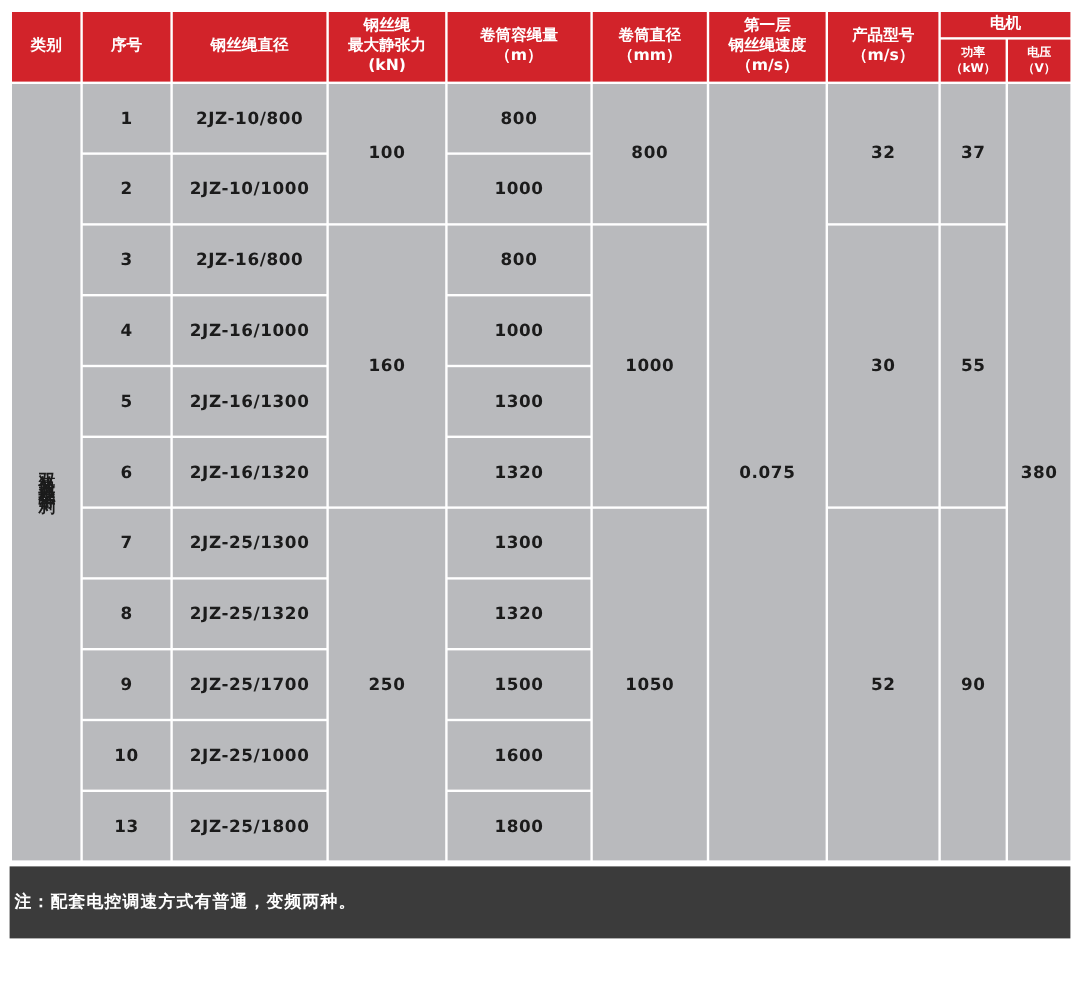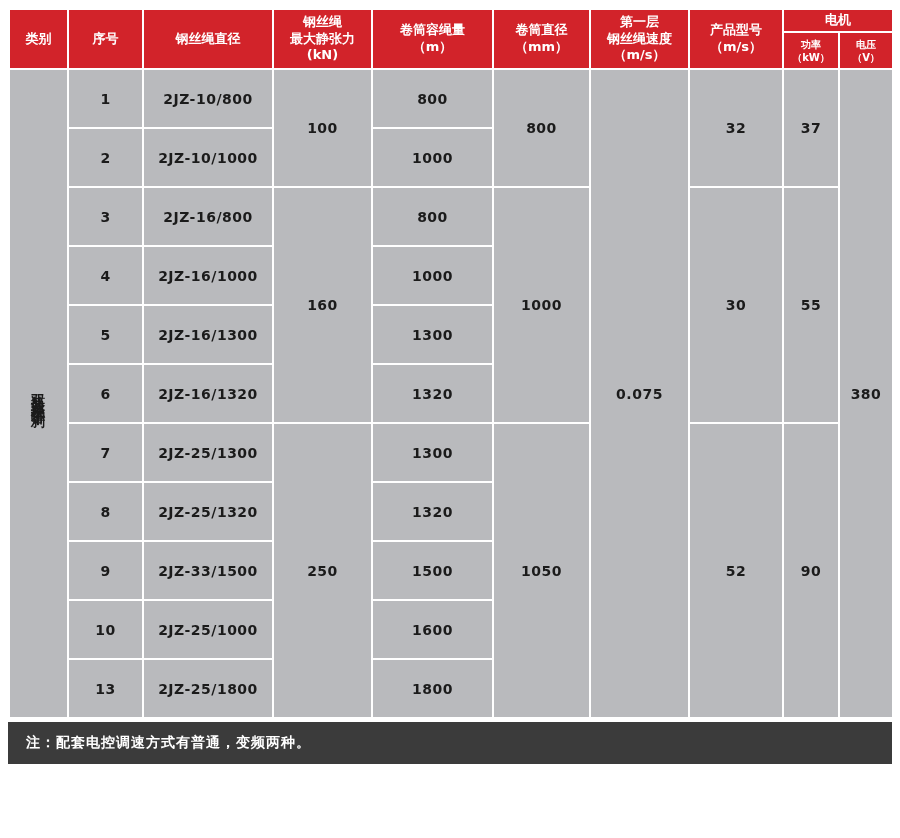--- a/index.html
+++ b/index.html
@@ -55,24 +55,24 @@
   }
   td.vertical {
     writing-mode: vertical-lr;
     text-orientation: upright;
     letter-spacing: 3px;
     font-size: 14px;
   }
   
   .note-bar {
     margin-top: 3px;
-    height: 42px;
+    height: 60px;
     background: #3b3b3b;
     display: flex; align-items: center;
-    padding-left: 18px;
+    padding-left: 4px;
   }
   .note-bar span {
     color: #ffffff;
     font-size: 14px;
     font-weight: bold;
     letter-spacing: 1px;
   }
 </style>
 </head>
 <body>
@@ -170,21 +170,21 @@
         <td rowspan="5">52</td>
         <td rowspan="5">90</td>
       </tr>
       <tr>
         <td>8</td>
         <td>2JZ-25/1320</td>
         <td>1320</td>
       </tr>
       <tr>
         <td>9</td>
-        <td>2JZ-33/1500</td>
+        <td>2JZ-25/1700</td>
         <td>1500</td>
       </tr>
       <tr>
         <td>10</td>
         <td>2JZ-25/1000</td>
         <td>1600</td>
       </tr>
       <tr>
         <td>13</td>
         <td>2JZ-25/1800</td>

